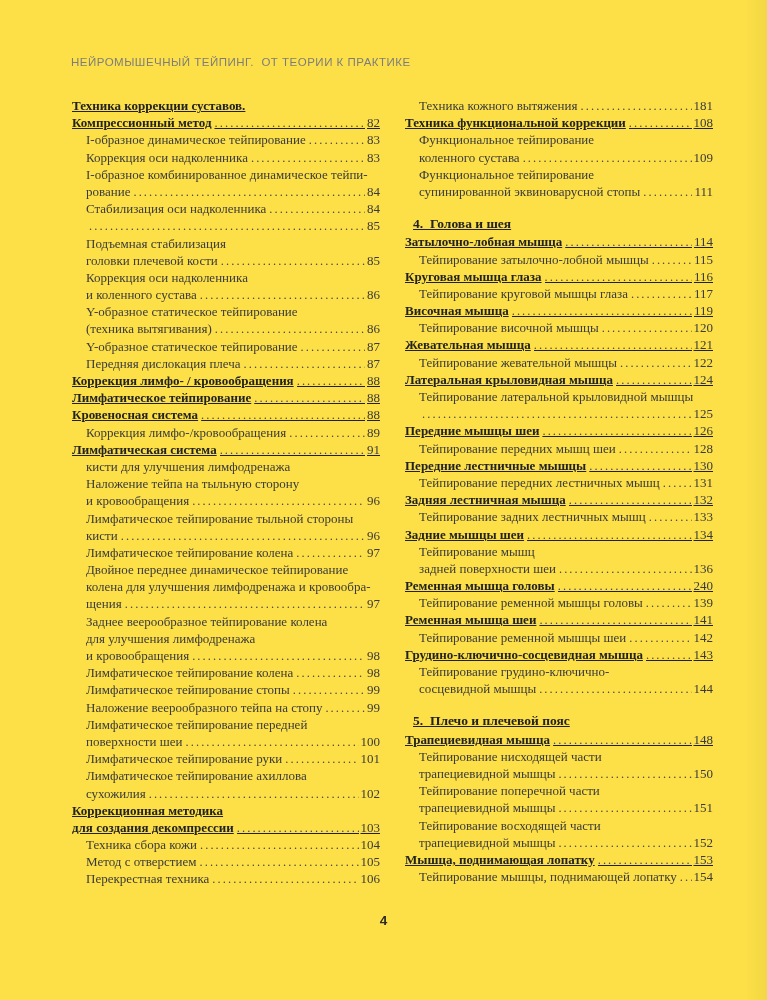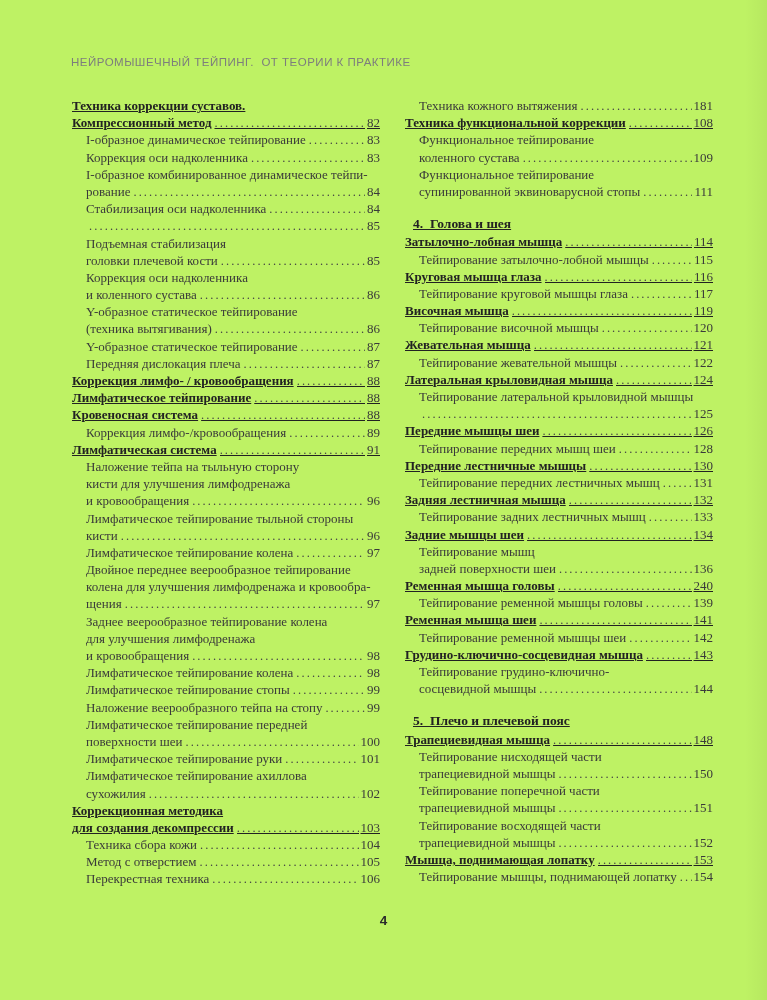--- a/index.html
+++ b/index.html
@@ -1,21 +1,21 @@
 <!DOCTYPE html>
 <html lang="ru"><head>
 <meta charset="utf-8">
 <style>
   html, body { margin: 0; padding: 0; background: #ffffff; }
   .page {
     position: relative;
     width: 767px;
     height: 1000px;
     margin: 0 auto;
-    background: #bef264;
+    background: #fde047;
     overflow: hidden;
     font-family: "Liberation Serif", "DejaVu Serif", serif;
   }
   
   .page::after {
     content: "";
     position: absolute; top: 0; right: 0; bottom: 0; width: 22px;
     background: linear-gradient(to right, rgba(0,0,0,0), rgba(0,0,0,0.045));
     pointer-events: none;
   }
@@ -136,33 +136,33 @@
         <div class="entry bold">
           <div class="line leader"><span class="t">Кровеносная система</span><span class="dots"></span><span class="pg">88</span></div>
         </div>
         <div class="entry normal indent">
           <div class="line leader"><span class="t">Коррекция лимфо-/кровообращения</span><span class="dots"></span><span class="pg">89</span></div>
         </div>
         <div class="entry bold">
           <div class="line leader"><span class="t">Лимфатическая система</span><span class="dots"></span><span class="pg">91</span></div>
         </div>
         <div class="entry normal indent">
+          <div class="line">кисти для улучшения лимфодренажа</div>
           <div class="line">Наложение тейпа на тыльную сторону</div>
-          <div class="line">кисти для улучшения лимфодренажа</div>
           <div class="line leader"><span class="t">и кровообращения</span><span class="dots"></span><span class="pg">96</span></div>
         </div>
         <div class="entry normal indent">
           <div class="line">Лимфатическое тейпирование тыльной стороны</div>
           <div class="line leader"><span class="t">кисти</span><span class="dots"></span><span class="pg">96</span></div>
         </div>
         <div class="entry normal indent">
           <div class="line leader"><span class="t">Лимфатическое тейпирование колена</span><span class="dots"></span><span class="pg">97</span></div>
         </div>
         <div class="entry normal indent">
-          <div class="line">Двойное переднее веерообразное тейпирование</div>
+          <div class="line">Двойное переднее динамическое тейпирование</div>
           <div class="line">колена для улучшения лимфодренажа и кровообра-</div>
           <div class="line leader"><span class="t">щения</span><span class="dots"></span><span class="pg">97</span></div>
         </div>
         <div class="entry normal indent">
           <div class="line">Заднее веерообразное тейпирование колена</div>
           <div class="line">для улучшения лимфодренажа</div>
           <div class="line leader"><span class="t">и кровообращения</span><span class="dots"></span><span class="pg">98</span></div>
         </div>
         <div class="entry normal indent">
           <div class="line leader"><span class="t">Лимфатическое тейпирование колена</span><span class="dots"></span><span class="pg">98</span></div>

